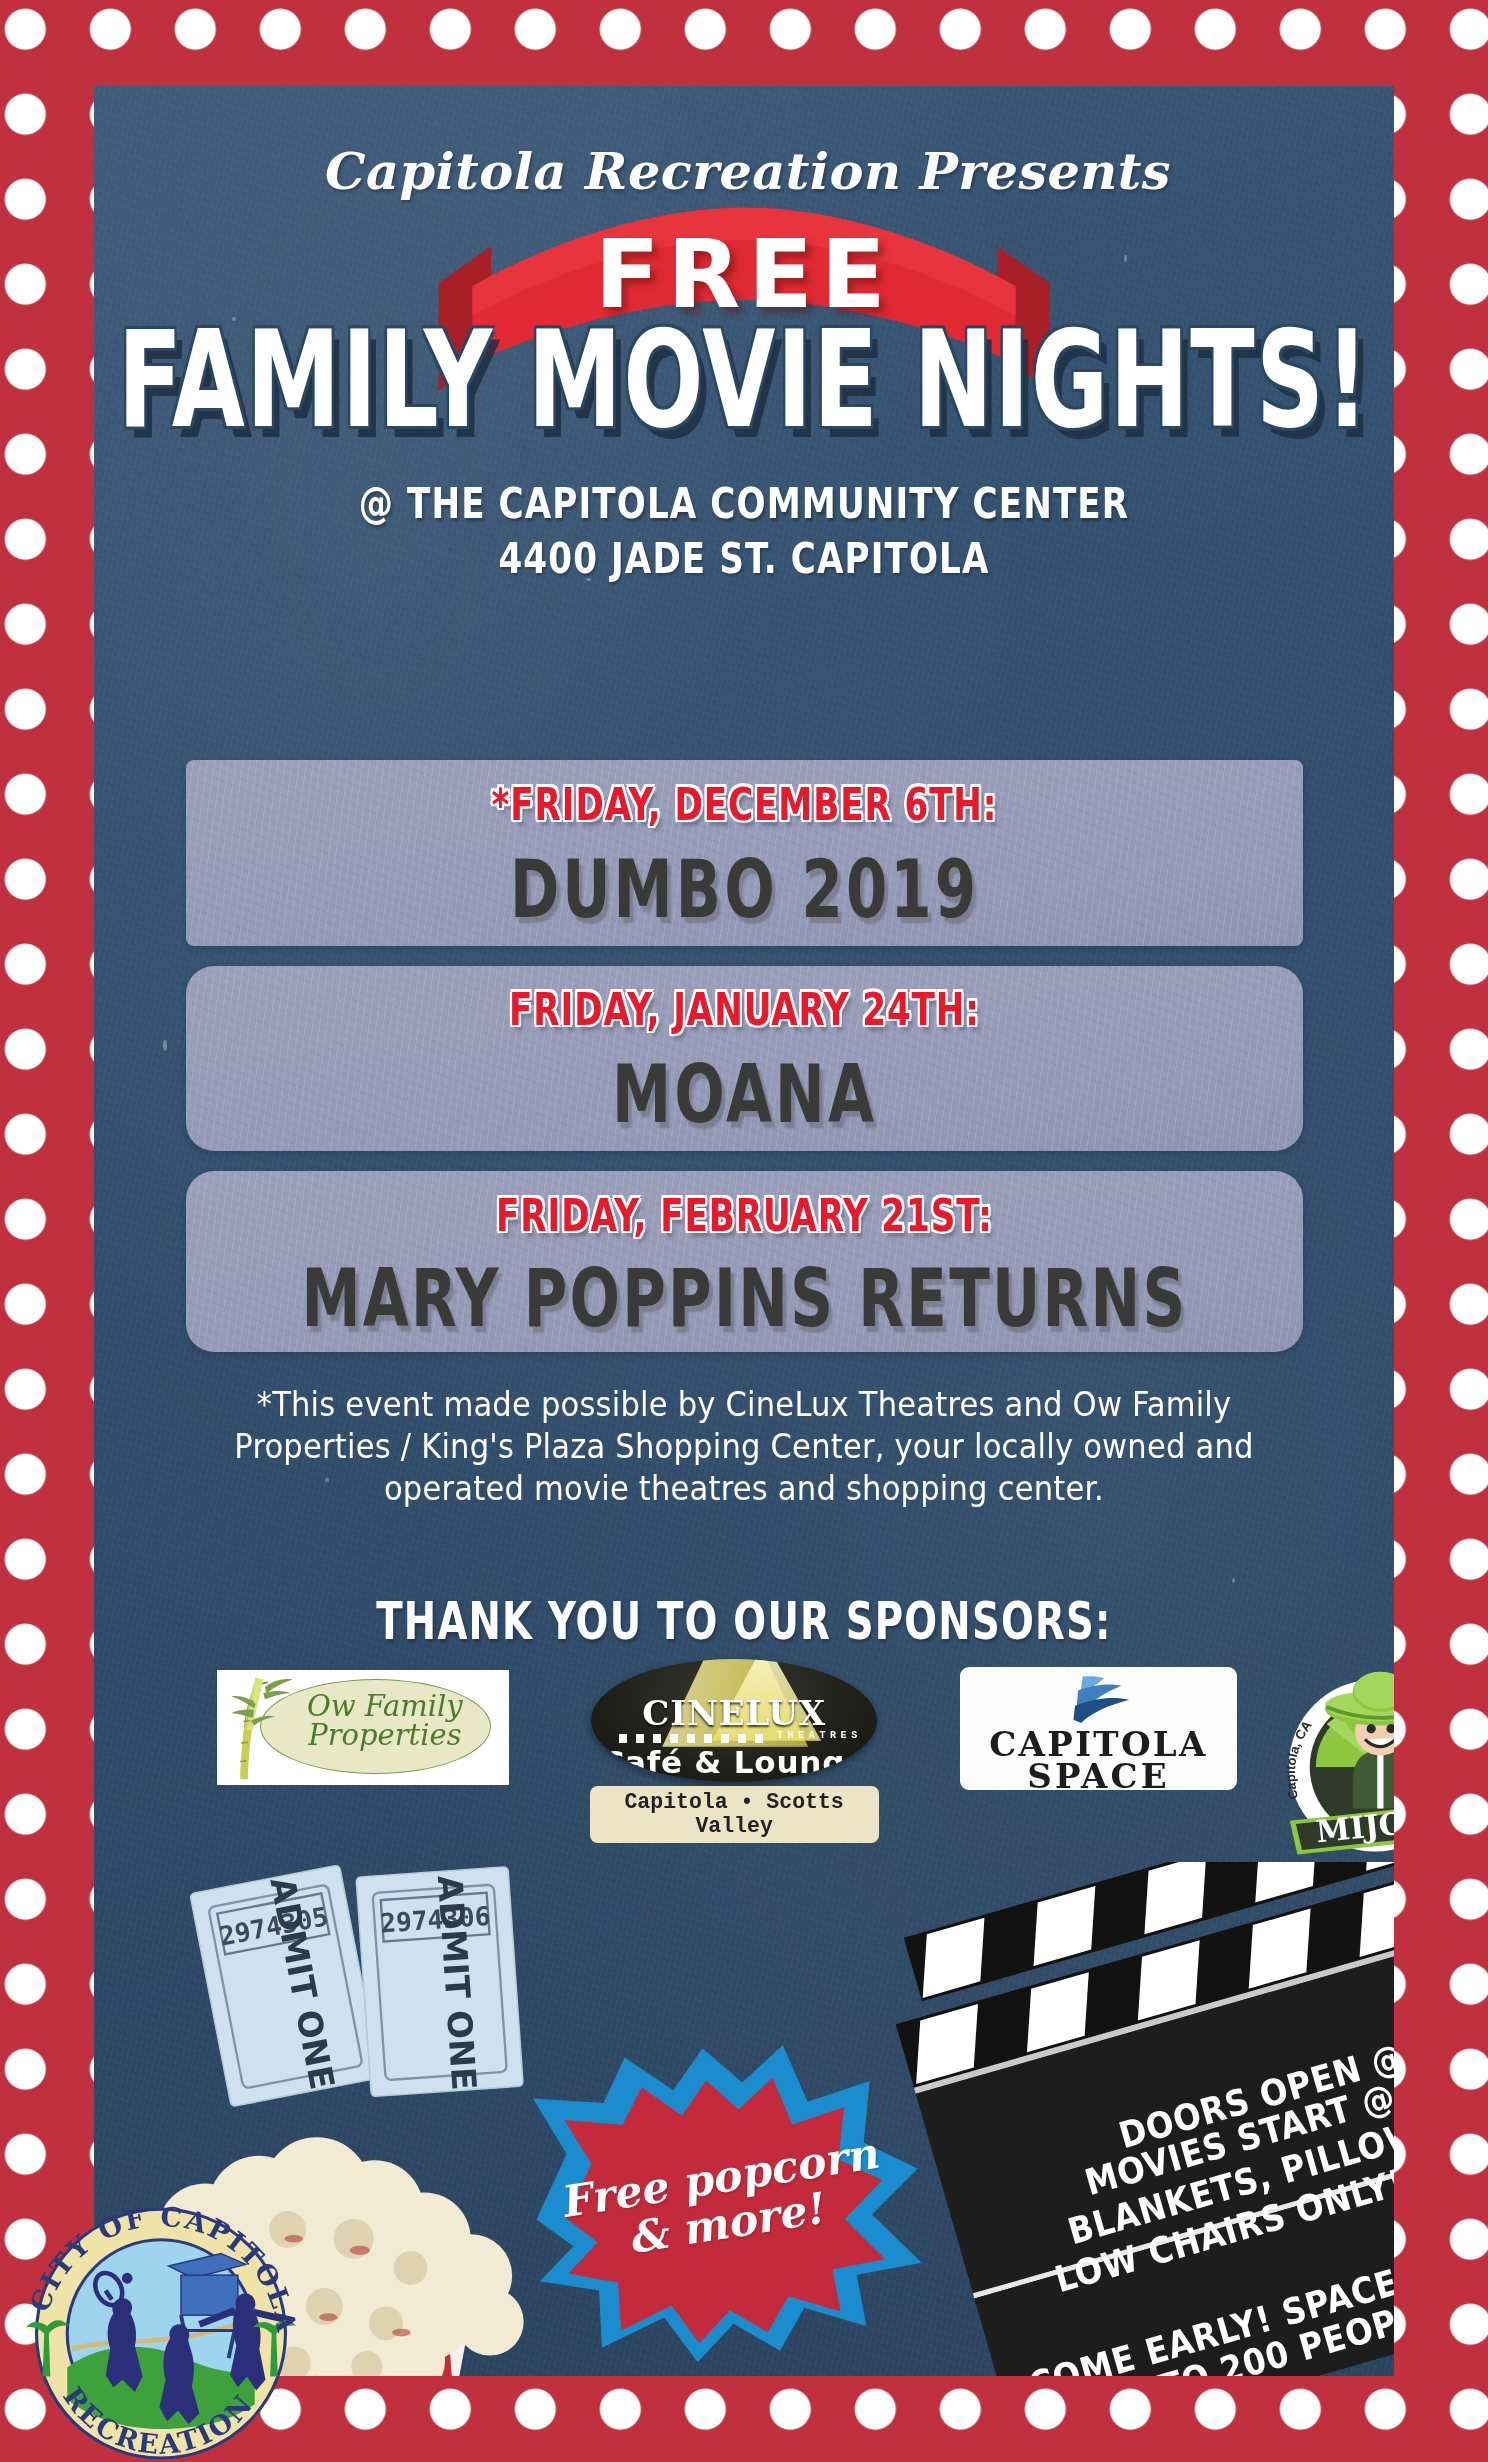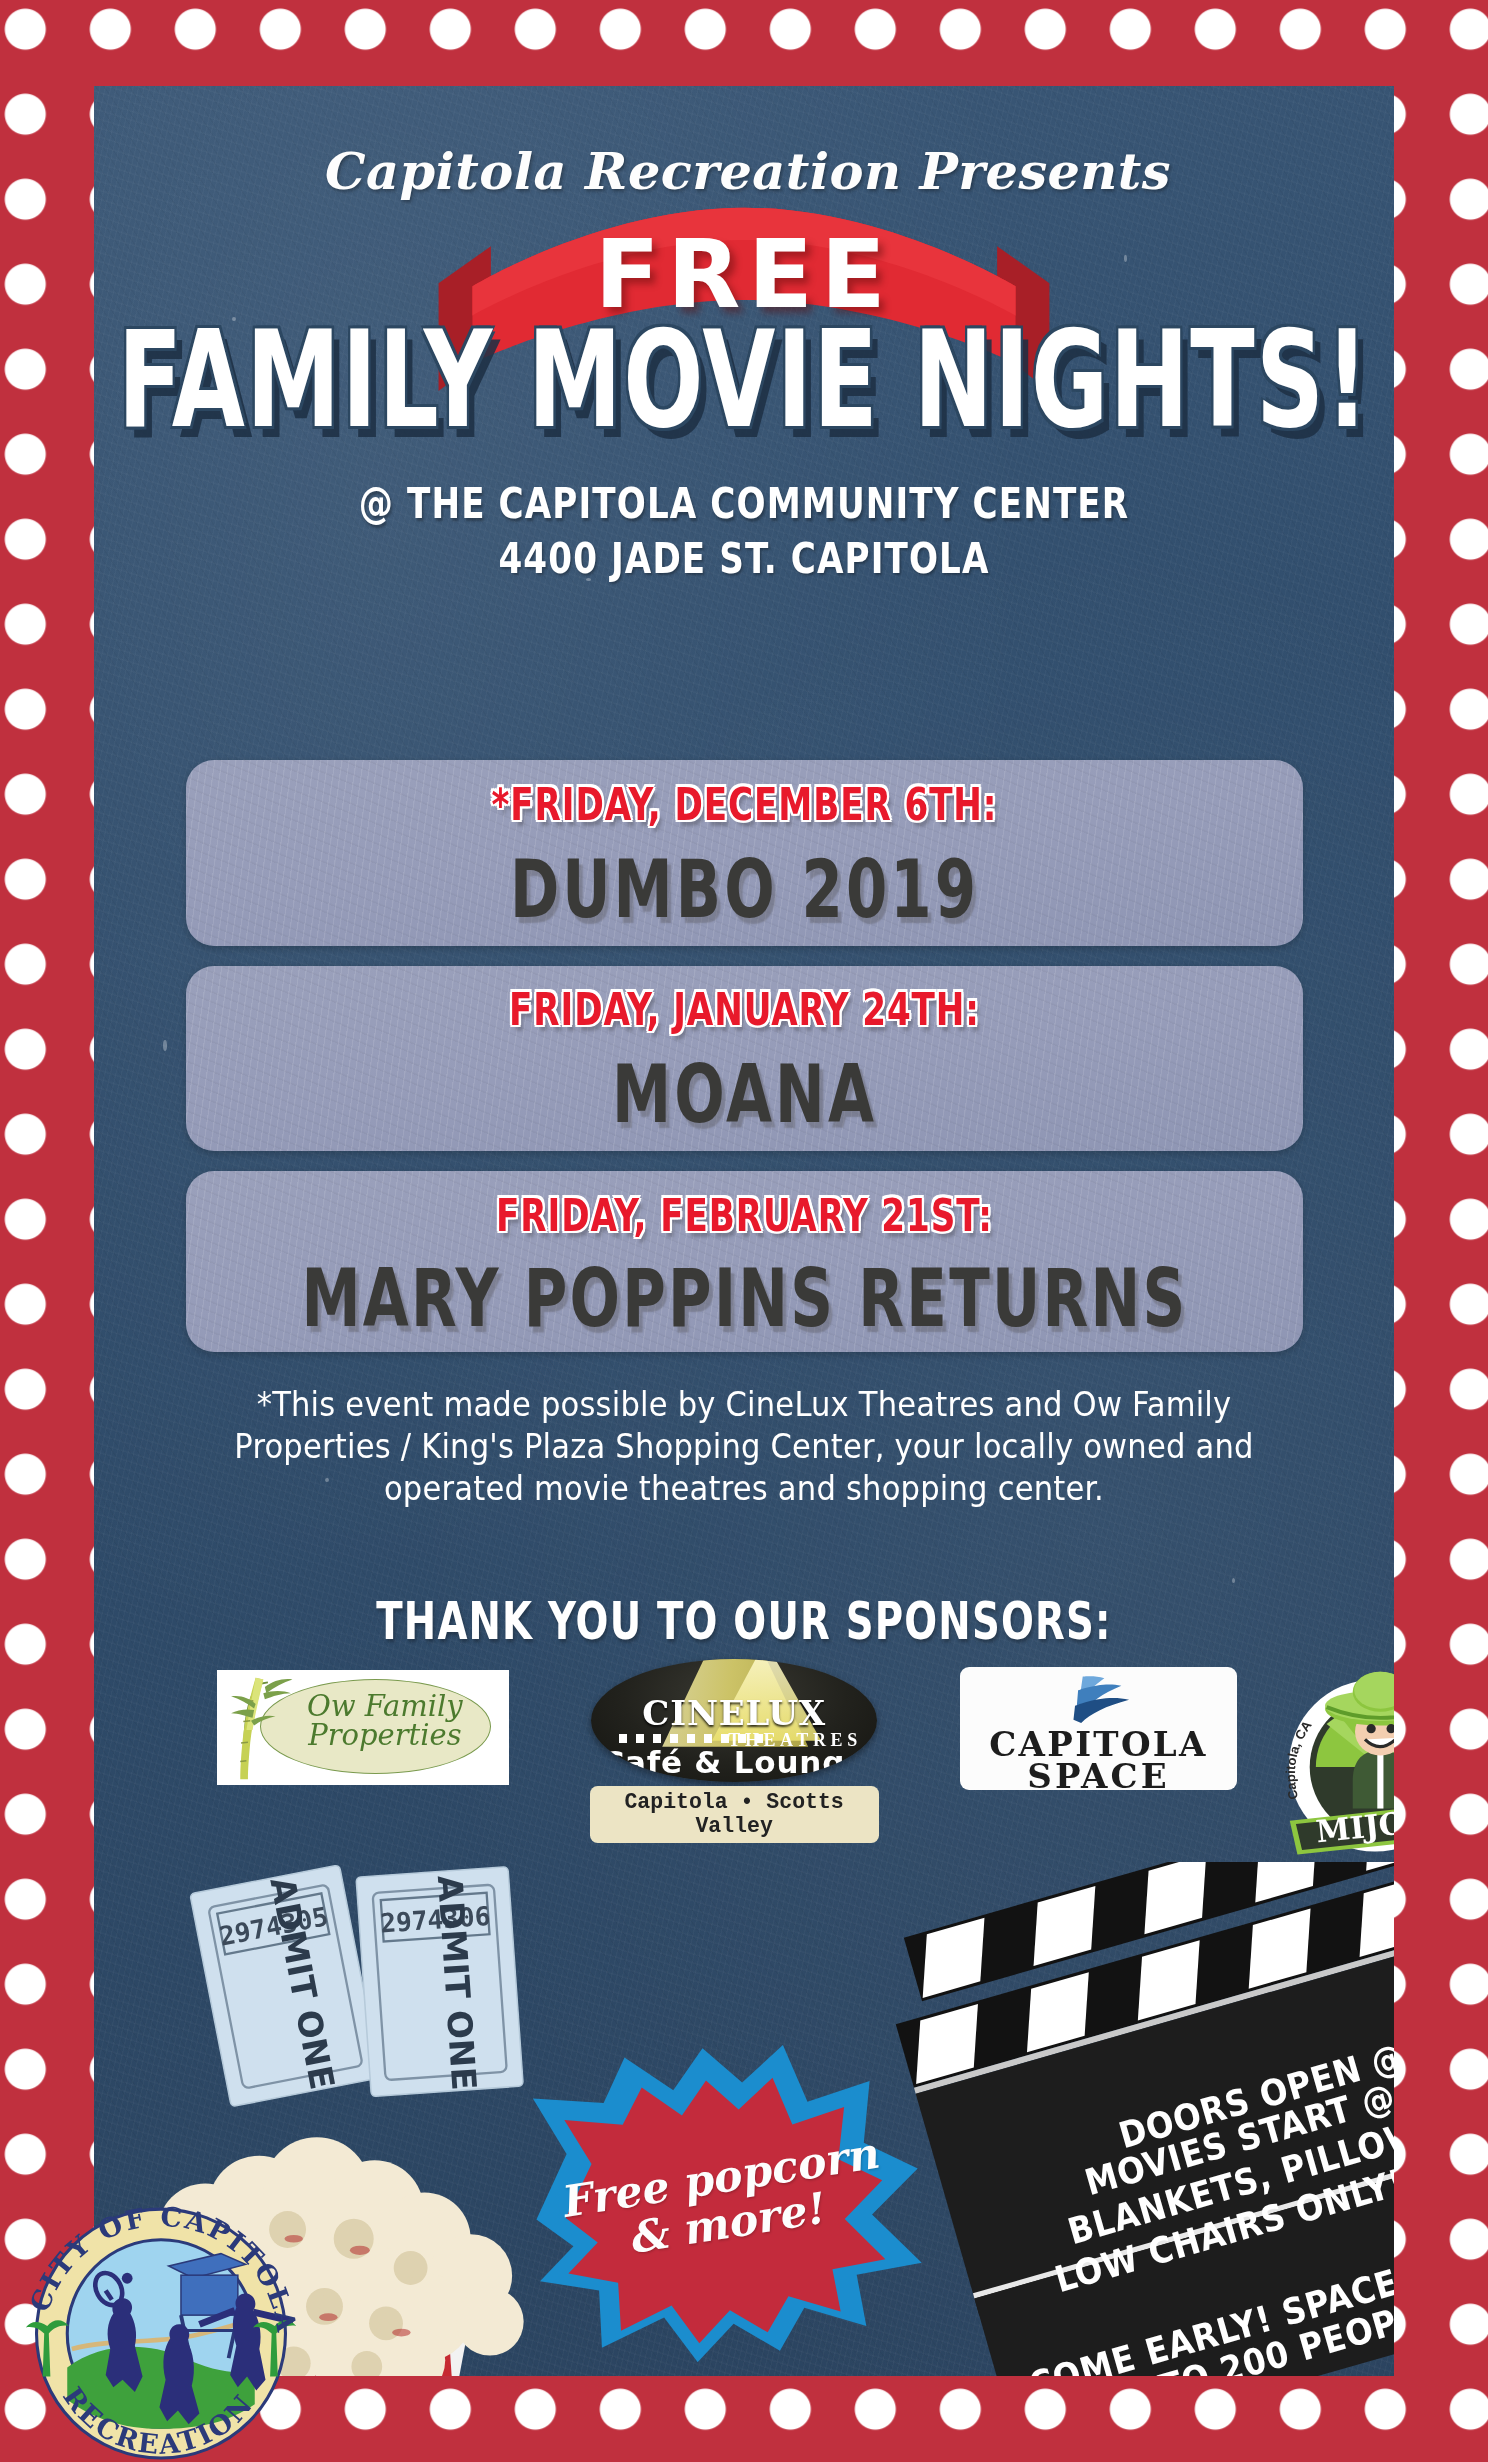--- a/index.html
+++ b/index.html
@@ -171,21 +171,21 @@
     font-family: "DejaVu Sans Condensed", "Liberation Sans Narrow", "Liberation Sans", sans-serif;
     font-weight: bold;
     color: #3a3a38;
     letter-spacing: 3.1px;
     transform: scaleY(1.22);
     transform-origin: center top;
     text-shadow: 3.8px 4.6px 1.5px rgba(95,95,105,0.45);
     position: relative; z-index: 2;
     white-space: nowrap;
   }
-  .card.c1 { padding: 18.5px 31px 26px; }
+  .card.c1 { padding: 18.5px 31px 26px; border-radius: 8px; }
   .card.c1 .card-title { font-size: 66px; margin-top: 20px; }
   .card.c2 { padding: 18.5px 31px 26px; }
   .card.c2 .card-title { font-size: 66px; margin-top: 20px; }
   .card.c3 { padding: 18.5px 23px 23px; }
   .card.c3 .card-title { font-size: 66px; letter-spacing: 2.3px; margin-top: 18.5px; }
 
   .asterisk { color:#e8192b; }
 
   .footnote {
     position: absolute;
@@ -265,22 +265,22 @@
   }
   .cine-name {
     position: absolute; left: 0; top: 34px; width: 286px;
     text-align: center; color: #ffffff;
     font-family: "DejaVu Serif", serif;
     font-weight: bold; font-size: 34px; letter-spacing: 0.8px;
     text-shadow: 0 1.5px 2.3px rgba(0,0,0,0.8);
   }
   .cine-theatres {
     position: absolute; right: 15.4px; top: 71px;
-    color:#ffffff; font-family:Liberation Serif, serif;
-    font-size: 18px; font-weight: bold; letter-spacing: 4.6px;
+    color:#ffffff; font-family:Liberation Mono, monospace;
+    font-size: 10px; font-weight: bold; letter-spacing: 4.6px;
   }
   .cine-dots {
     position: absolute; left: 28px; top: 75px; width: 146px; height: 8.5px;
     background-image: linear-gradient(90deg, #fff 0 8.5px, transparent 8.5px 17px);
     background-size: 17px 8.5px;
   }
   .cine-cafe {
     position: absolute; left: 0; top: 85px; width: 286px;
     text-align: center; color: #ffffff;
     font-family: "DejaVu Sans", sans-serif;

